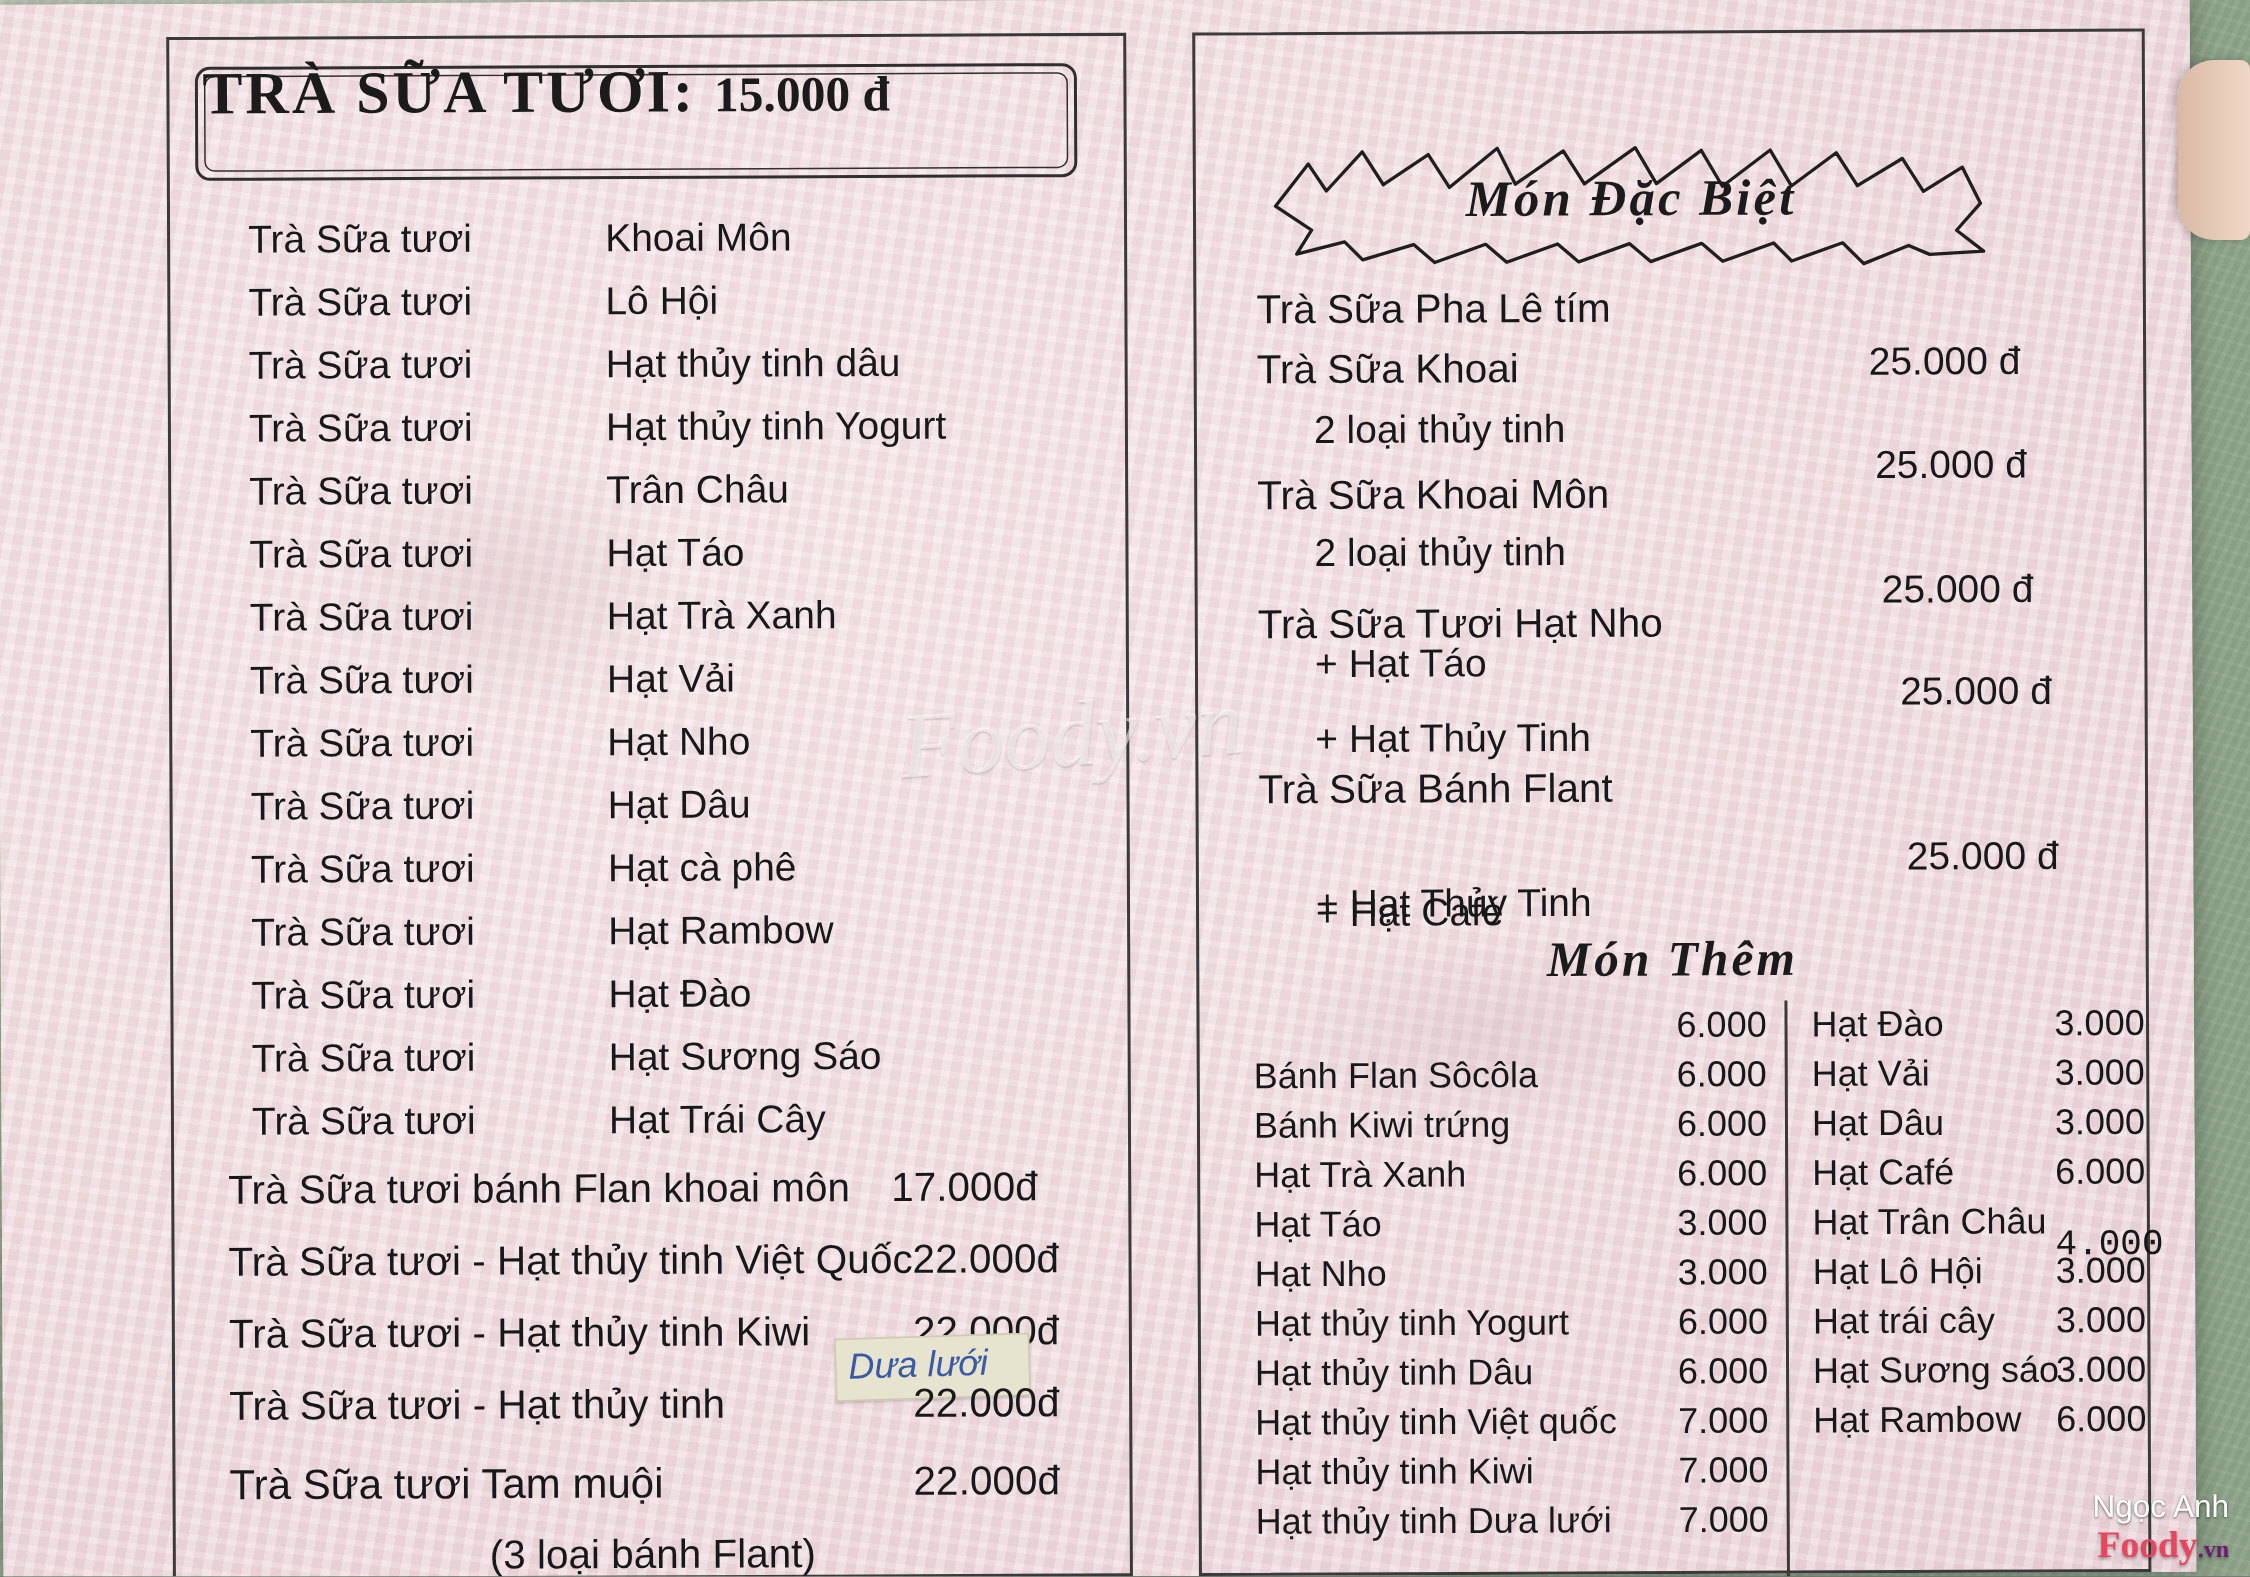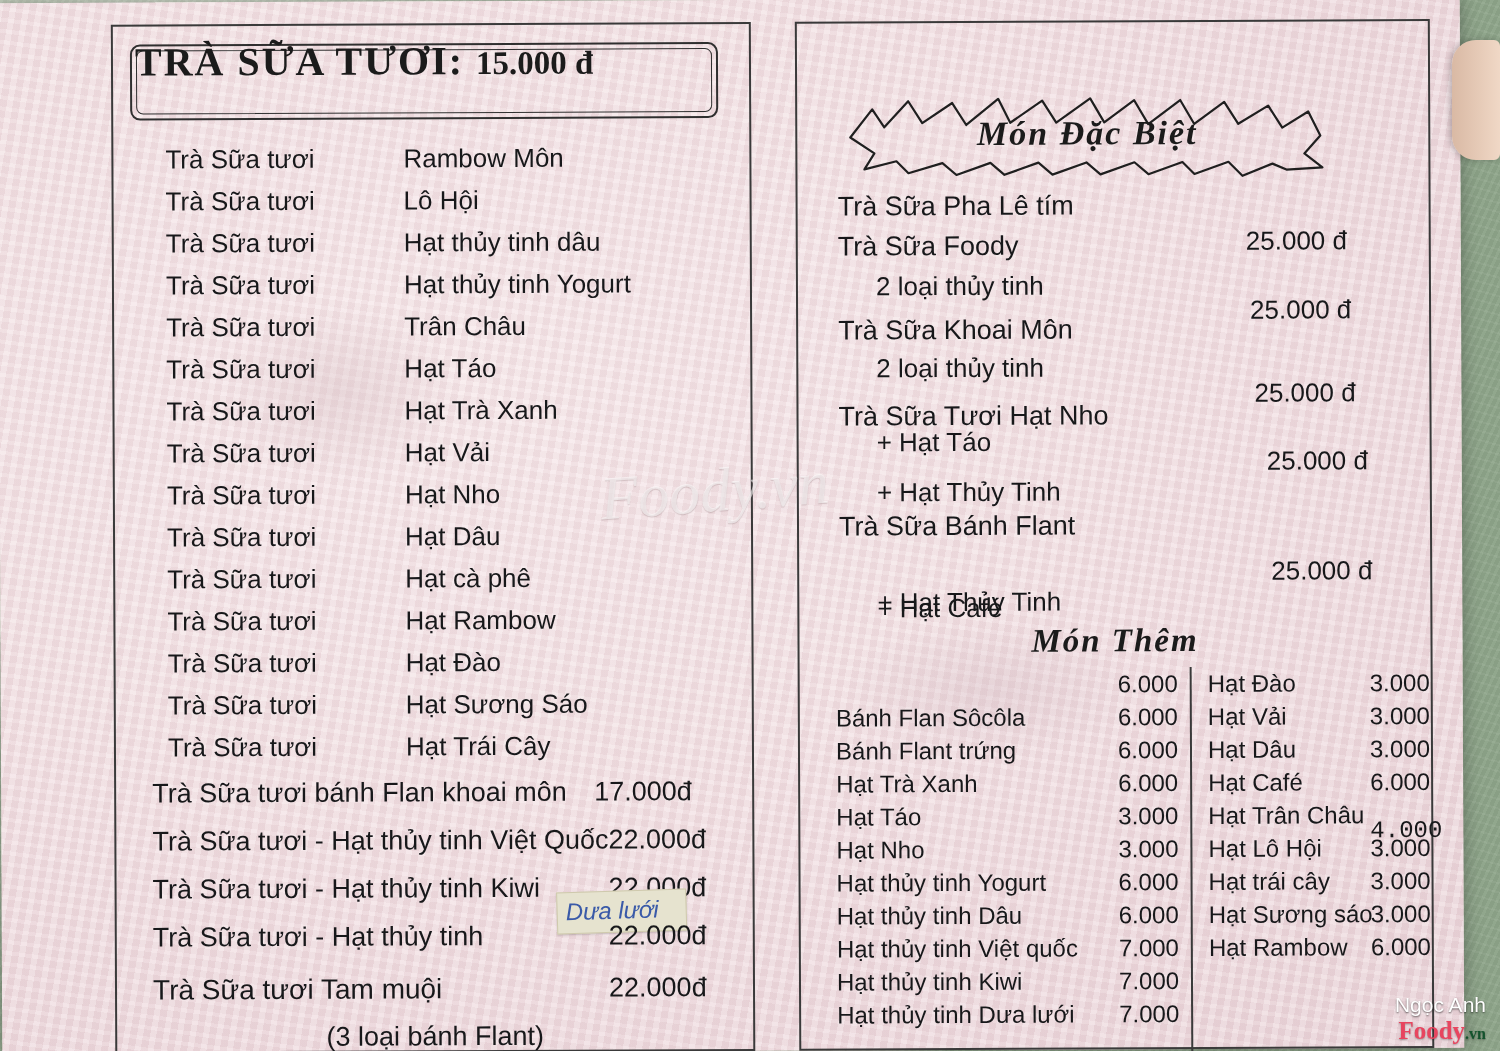--- a/index.html
+++ b/index.html
@@ -276,21 +276,21 @@
   .credit-logo {
     position: absolute;
     right: 14px;
     bottom: 6px;
     font-family: "Liberation Serif", serif;
     font-size: 25px;
     font-weight: bold;
     color: #e8455f;
     text-shadow: 0 1px 2px rgba(0,0,0,.35);
   }
-  .credit-logo .vn { font-size: 16px; color: #14532d; }
+  .credit-logo .vn { font-size: 16px; color: #701a75; }
   .finger {
     position: absolute;
     right: 0px;
     top: 40px;
     width: 48px;
     height: 120px;
     background: linear-gradient(90deg, #d9b9a4, #f0d8c6);
     border-radius: 24px 6px 6px 24px;
     box-shadow: -2px 0 6px rgba(0,0,0,.25);
   }
@@ -312,21 +312,21 @@
         <div class="title-box">
           <div class="title-box-inner"></div>
         </div>
         <div class="title-text">
           <span>TRÀ SỮA TƯƠI:</span>
           <span class="title-price">15.000 đ</span>
         </div>
 
         <div class="row" style="top:118px;">
           <span class="c1">Trà Sữa tươi</span>
-          <span class="c2">Rambow Môn</span>
+          <span class="c2">Khoai Môn</span>
         </div>
         <div class="row" style="top:160px;">
           <span class="c1">Trà Sữa tươi</span>
           <span class="c2">Lô Hội</span>
         </div>
         <div class="row" style="top:202px;">
           <span class="c1">Trà Sữa tươi</span>
           <span class="c2">Hạt thủy tinh dâu</span>
         </div>
         <div class="row" style="top:244px;">
@@ -406,21 +406,21 @@
         <div class="burst">
           <svg width="490" height="86" viewBox="0 0 490 86">
             <polygon points="8,44 30,16 42,34 66,8 80,30 110,10 124,32 156,6 168,30 200,8 214,30 248,6 262,30 292,8 306,32 338,8 352,32 382,10 396,32 426,14 440,36 466,20 478,44 462,62 480,76 444,78 430,72 400,84 386,70 352,82 340,70 306,82 292,70 258,82 244,70 210,82 196,70 162,82 148,70 114,82 100,70 66,80 54,68 22,76 32,60" fill="none" stroke="#1f1f1f" stroke-width="2.2" stroke-linejoin="round"></polygon>
           </svg>
           <div class="burst-label">Món Đặc Biệt</div>
         </div>
 
         <div class="sp-name" style="top:168px;">Trà Sữa Pha Lê tím</div>
         <div class="sp-price" style="left:448px;top:204px;">25.000 đ</div>
 
-        <div class="sp-name" style="top:208px;">Trà Sữa Foody</div>
+        <div class="sp-name" style="top:208px;">Trà Sữa Khoai</div>
         <div class="sp-sub" style="top:248px;">2 loại thủy tinh</div>
         <div class="sp-price" style="left:452px;top:273px;">25.000 đ</div>
 
         <div class="sp-name" style="top:292px;">Trà Sữa Khoai Môn</div>
         <div class="sp-sub" style="top:330px;">2 loại thủy tinh</div>
         <div class="sp-price" style="left:456px;top:356px;">25.000 đ</div>
 
         <div class="sp-name" style="top:378px;">Trà Sữa Tươi Hạt Nho</div>
         <div class="sp-sub" style="top:404px;">+ Hạt Táo</div>
         <div class="sp-sub" style="top:454px;">+ Hạt Thủy Tinh</div>
@@ -435,21 +435,21 @@
 
         <div class="vdivider"></div>
 
         <div class="addons">
 
           <div class="addon-price" style="left:318px;top:0px;">6.000</div>
 
           <div class="addon-row" style="left:36px;top:33px;">Bánh Flan Sôcôla</div>
           <div class="addon-price" style="left:318px;top:33px;">6.000</div>
 
-          <div class="addon-row" style="left:36px;top:66px;">Bánh Flant trứng</div>
+          <div class="addon-row" style="left:36px;top:66px;">Bánh Kiwi trứng</div>
           <div class="addon-price" style="left:318px;top:66px;">6.000</div>
 
           <div class="addon-row" style="left:36px;top:99px;">Hạt Trà Xanh</div>
           <div class="addon-price" style="left:318px;top:99px;">6.000</div>
 
           <div class="addon-row" style="left:36px;top:132px;">Hạt Táo</div>
           <div class="addon-price" style="left:318px;top:132px;">3.000</div>
 
           <div class="addon-row" style="left:36px;top:165px;">Hạt Nho</div>
           <div class="addon-price" style="left:318px;top:165px;">3.000</div>

